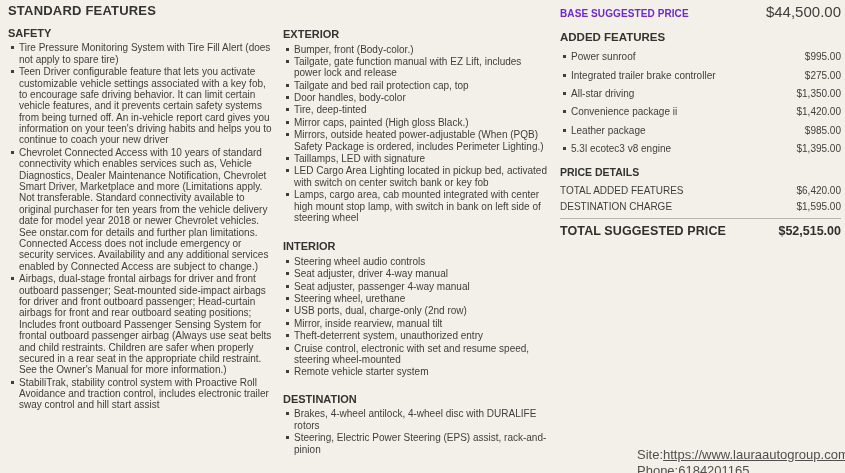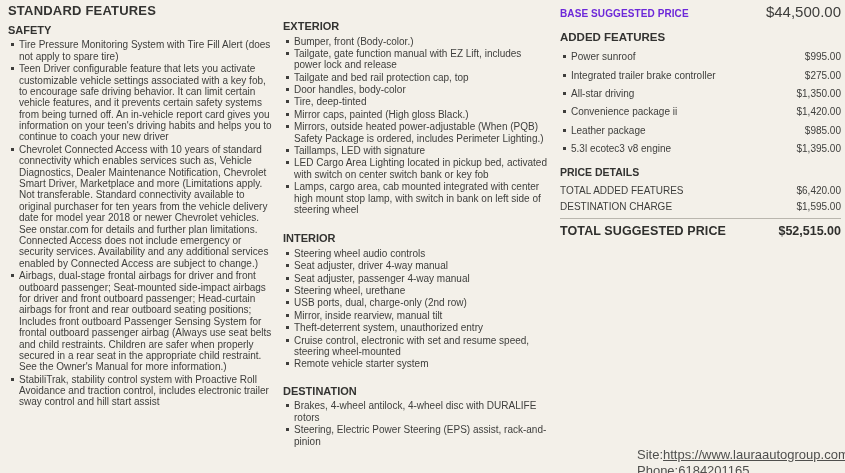--- a/index.html
+++ b/index.html
@@ -28,21 +28,21 @@
     font-size: 13px;
     font-weight: bold;
     color: #333331;
     margin: 0 0 5px 0;
     letter-spacing: 0.2px;
   }
   .section-heading {
     font-size: 11px;
     font-weight: bold;
     color: #333331;
-    margin: 0 0 3px 0;
+    margin: 8px 0 3px 0;
   }
   .gap-mid-1 { margin-top: 17px; }
   .gap-mid-2 { margin-top: 15px; }
 
   ul.feature-list {
     list-style: none;
     margin: 0 0 6px 0;
     padding: 0 0 0 11px;
   }
   ul.feature-list li {

